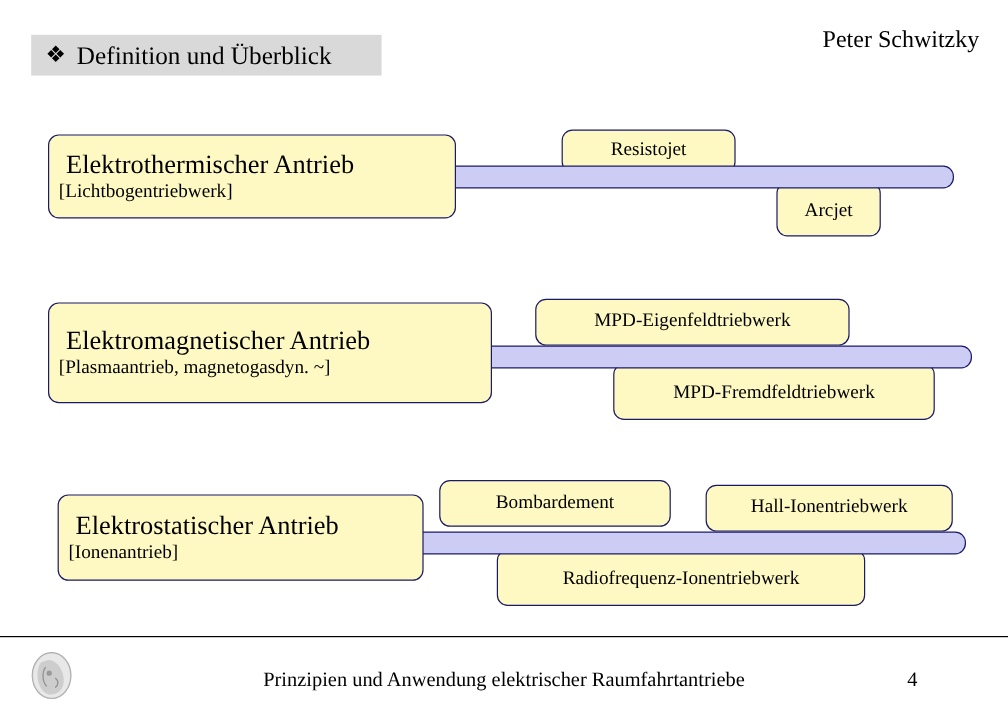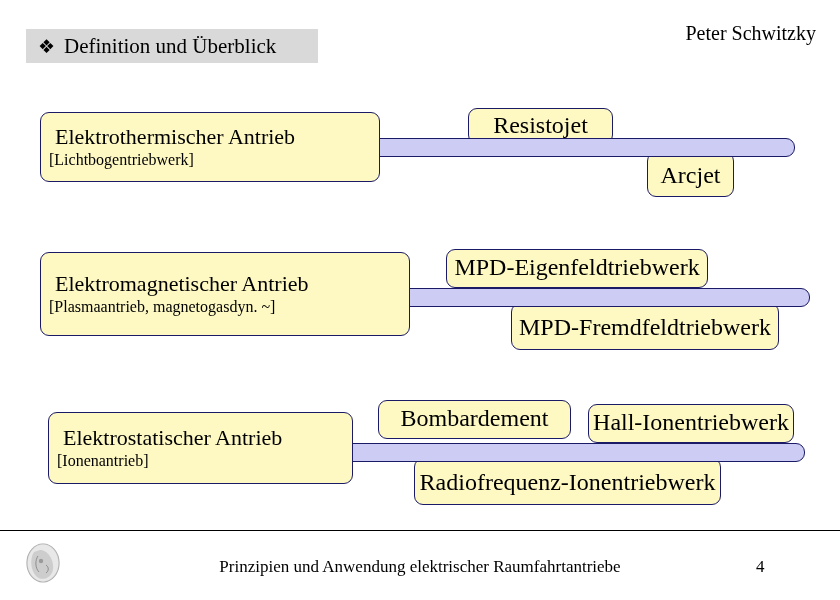--- a/index.html
+++ b/index.html
@@ -78,21 +78,21 @@
     line-height: 1.15;
     padding-left: 8px;
     padding-top: 3px;
     white-space: nowrap;
   }
   .sub-box {
     align-items: center;
     text-align: center;
   }
   .sub-box .sublabel {
-    font-size: 24px;
+    font-size: 16px;
     line-height: 1.1;
     white-space: nowrap;
     padding: 0 10px;
   }
   
   .sub-above .sublabel { margin-bottom: 2px; }
   .sub-below .sublabel { margin-top: 2px; }
 
   
   .layer-bar   { z-index: 2; }
@@ -164,21 +164,21 @@
 
 <div class="rbox sub-box sub-below layer-sub" style="left:511px; top:303px; width:268px; height:47px;">
   <span class="sublabel">MPD-Fremdfeldtriebwerk</span>
 </div>
 
 <div class="rbox main-box layer-main" style="left:40px; top:252px; width:370px; height:84px;">
   <div class="line1">Elektromagnetischer Antrieb</div>
   <div class="line2">[Plasmaantrieb, magnetogasdyn. ~]</div>
 </div>
 
-<div class="rbox sub-box sub-above layer-sub" style="left:378px; top:400px; width:193px; height:39px;">
+<div class="rbox sub-box sub-above layer-sub" style="left:366px; top:400px; width:193px; height:39px;">
   <span class="sublabel">Bombardement</span>
 </div>
 
 <div class="rbox sub-box sub-above layer-sub" style="left:588px; top:404px; width:206px; height:39px;">
   <span class="sublabel">Hall-Ionentriebwerk</span>
 </div>
 
 <div class="bar layer-bar" style="left:350px; top:443px; width:455px; height:19px;"></div>
 
 <div class="rbox sub-box sub-below layer-sub" style="left:414px; top:458px; width:307px; height:47px;">

